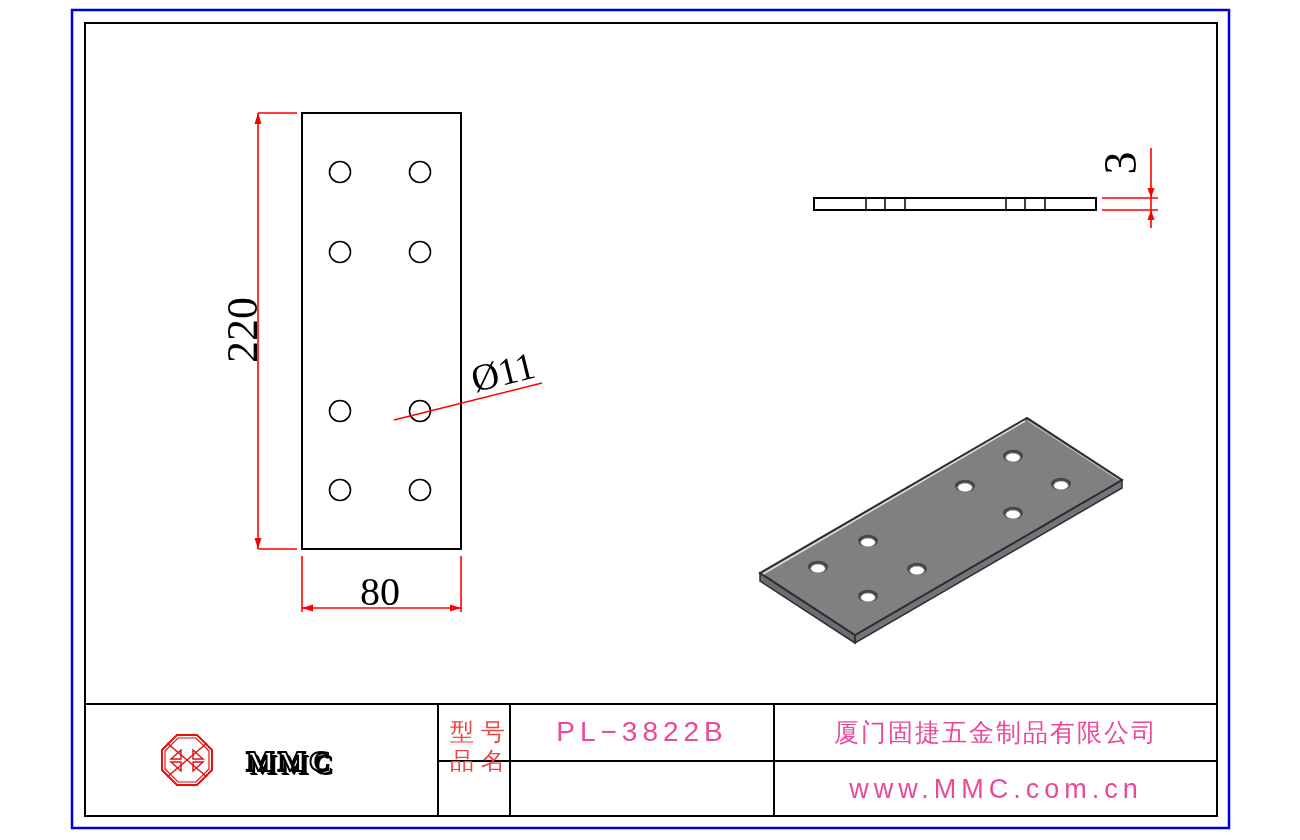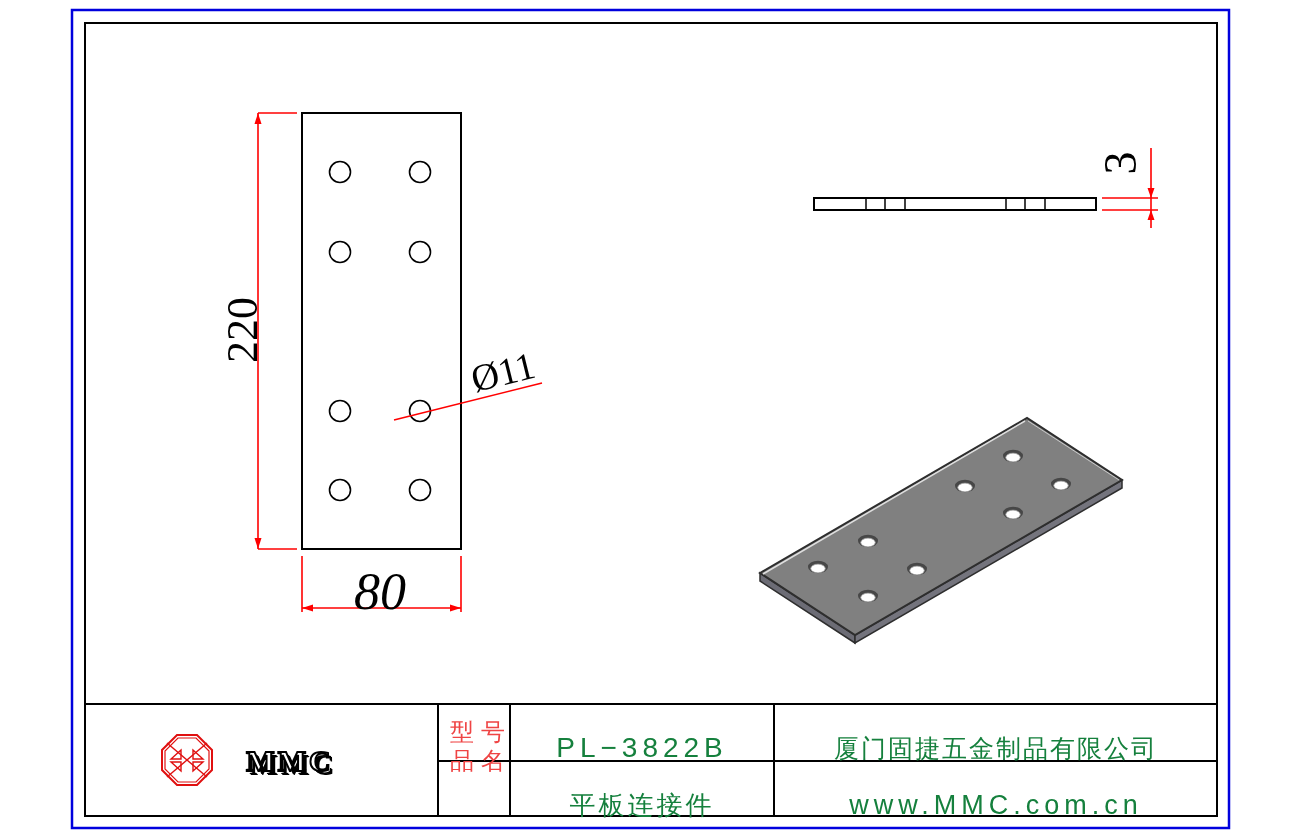--- a/index.html
+++ b/index.html
@@ -3,27 +3,27 @@
 <meta charset="utf-8">
 <style>
   html,body{margin:0;padding:0;background:#ffffff;}
   #sheet{position:relative;width:1300px;height:840px;background:#ffffff;overflow:hidden;
          font-family:"Liberation Sans", sans-serif;}
   #linework{position:absolute;left:0;top:0;}
   .txt{position:absolute;display:flex;align-items:center;justify-content:center;
        white-space:nowrap;pointer-events:none;}
   .dim{font-family:"Liberation Serif", serif;color:#000;}
   .dim-220{left:172px;top:306px;width:140px;height:48px;font-size:44px;transform:rotate(-90deg);}
-  .dim-80{left:340px;top:568px;width:80px;height:46px;font-size:52px;font-style:italic;}
+  .dim-80{left:340px;top:568px;width:80px;height:46px;font-size:40px;}
   .dim-dia{left:433px;top:349px;width:140px;height:46px;font-size:38px;transform:rotate(-14deg);}
   .dim-3{left:1090px;top:133px;width:60px;height:60px;font-size:46px;transform:rotate(-90deg);}
   .tb-label{color:#ef4444;font-size:24px;letter-spacing:7px;padding-left:7px;}
   .lbl-model{left:424px;top:714px;width:100px;height:36px;}
   .lbl-name{left:424px;top:743px;width:100px;height:36px;}
-  .tb-blue{color:#15803d;margin-top:16px;}
+  .tb-blue{color:#ec4899;}
   .val-model{left:512px;top:713px;width:260px;height:38px;font-size:28px;letter-spacing:5px;}
   .val-name{left:512px;top:770px;width:260px;height:38px;font-size:26px;letter-spacing:3px;}
   .val-company{left:784px;top:713px;width:424px;height:38px;font-size:25px;letter-spacing:2px;}
   .val-website{left:784px;top:770px;width:424px;height:38px;font-size:27px;letter-spacing:5px;}
   .logo-text{left:208px;top:736px;width:164px;height:50px;
       font-family:"Liberation Serif", serif;font-weight:bold;font-size:30px;letter-spacing:3px;
       color:#ffffff;-webkit-text-stroke:2px #000;
       text-shadow:3px 3px 0 #000, 4px 4px 0 #000;}
 </style>
 </head>
@@ -160,17 +160,16 @@
   <div class="txt dim dim-80">80</div>
   <div class="txt dim dim-dia">Ø11</div>
   <div class="txt dim dim-3">3</div>
 
   <div class="txt logo-text">MMC</div>
 
   <div class="txt tb-label lbl-model">型号</div>
   <div class="txt tb-label lbl-name">品名</div>
 
   <div class="txt tb-blue val-model">PL−3822B</div>
-  <div class="txt tb-blue val-name">平板连接件</div>
   <div class="txt tb-blue val-company">厦门固捷五金制品有限公司</div>
   <div class="txt tb-blue val-website">www.MMC.com.cn</div>
 
 </div>
 
 </body></html>

